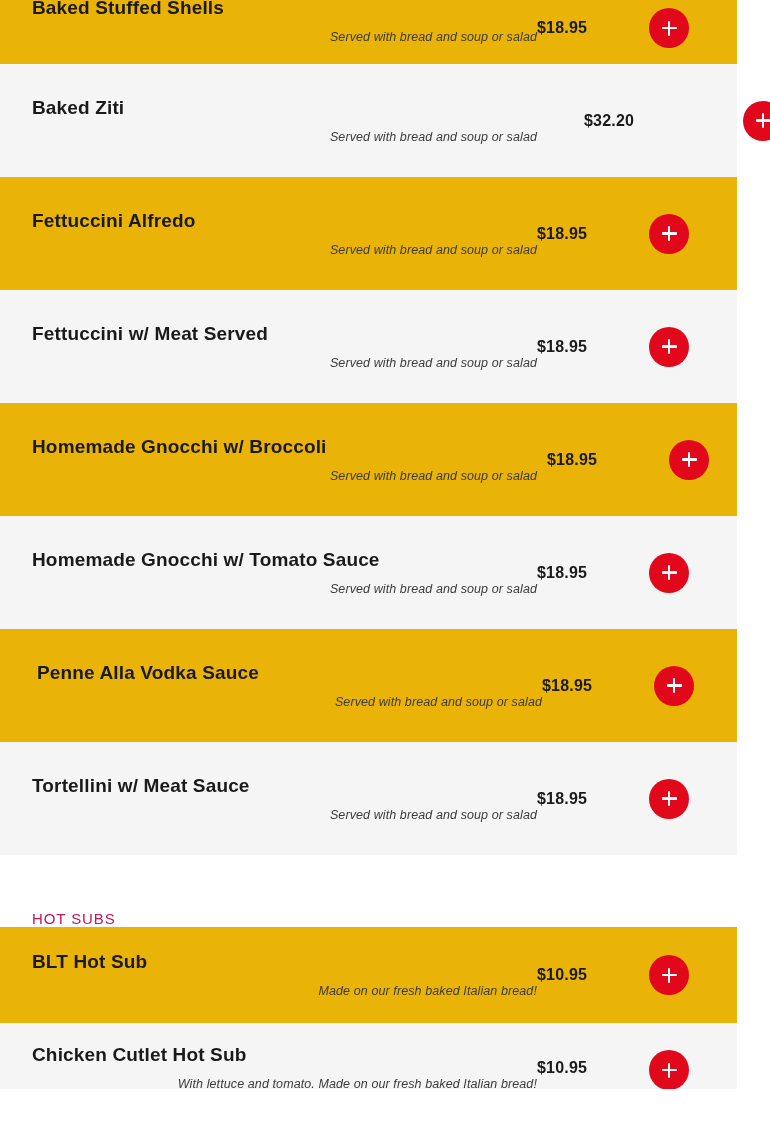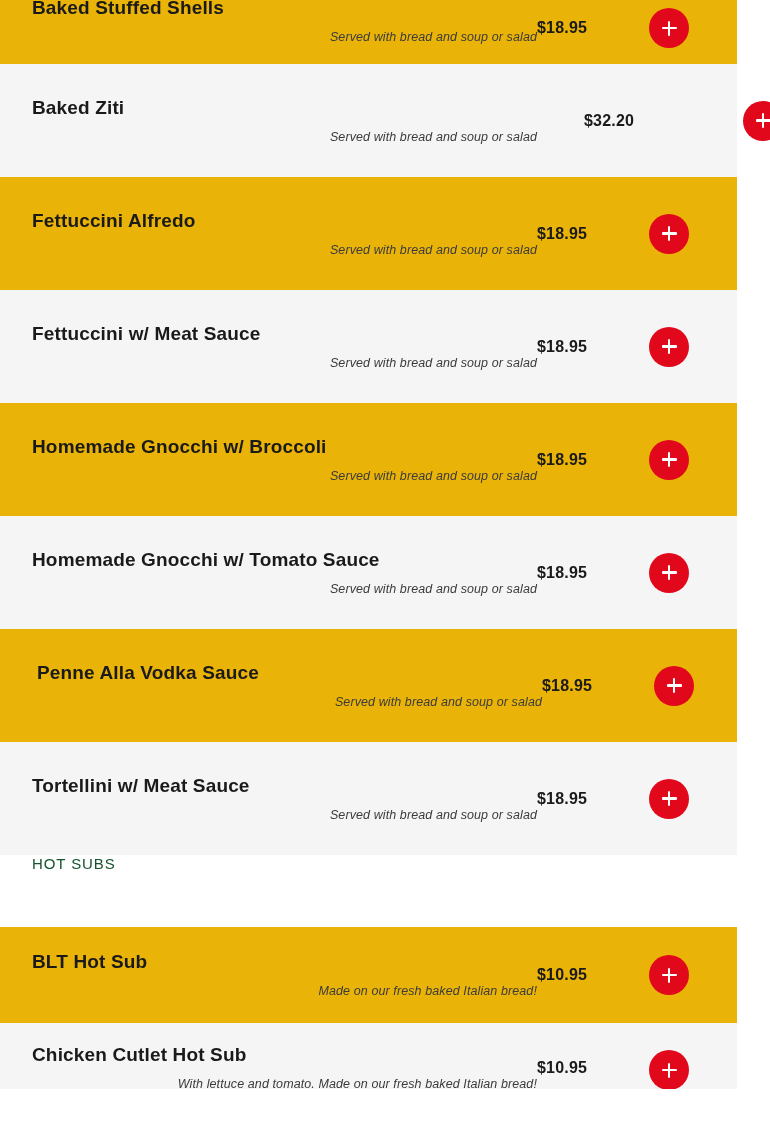--- a/index.html
+++ b/index.html
@@ -86,29 +86,29 @@
     top: 18.7px;
   }
   .add-btn .plus-v {
     width: 2.6px;
     height: 15px;
     left: 18.7px;
     top: 12.5px;
   }
   .section-header {
     display: flex;
-    align-items: flex-start;
+    align-items: flex-end;
     width: 737px;
     box-sizing: border-box;
     padding-left: 32px;
     background: #ffffff;
     font-size: 15px;
     font-weight: 500;
     letter-spacing: 0.9px;
-    color: #14532d;
+    color: #be185d;
   }
   .clip-top {
     overflow: hidden;
   }
 </style>
 </head>
 <body>
 
 <div class="menu-list" id="menu-list">
     <div class="menu-row clip-top" style="height: 64px;">
@@ -139,30 +139,30 @@
         <div class="item-desc">Served with bread and soup or salad</div>
       </div>
       <div class="item-price">$18.95</div>
       <button class="add-btn">
         <span class="plus-h"></span>
         <span class="plus-v"></span>
       </button>
     </div>
     <div class="menu-row alt" style="height: 113px;">
       <div class="row-info">
-        <div class="item-name">Fettuccini w/ Meat Sauce</div>
-        <div class="item-desc">Served with bread and soup or salad</div>
-      </div>
-      <div class="item-price">$18.95</div>
-      <button class="add-btn">
-        <span class="plus-h"></span>
-        <span class="plus-v"></span>
-      </button>
-    </div>
-    <div class="menu-row" style="height: 113px;">
+        <div class="item-name">Fettuccini w/ Meat Served</div>
+        <div class="item-desc">Served with bread and soup or salad</div>
+      </div>
+      <div class="item-price">$18.95</div>
+      <button class="add-btn">
+        <span class="plus-h"></span>
+        <span class="plus-v"></span>
+      </button>
+    </div>
+    <div class="menu-row" style="height: 113px; gap: 10px;">
       <div class="row-info">
         <div class="item-name">Homemade Gnocchi w/ Broccoli</div>
         <div class="item-desc">Served with bread and soup or salad</div>
       </div>
       <div class="item-price">$18.95</div>
       <button class="add-btn">
         <span class="plus-h"></span>
         <span class="plus-v"></span>
       </button>
     </div>

